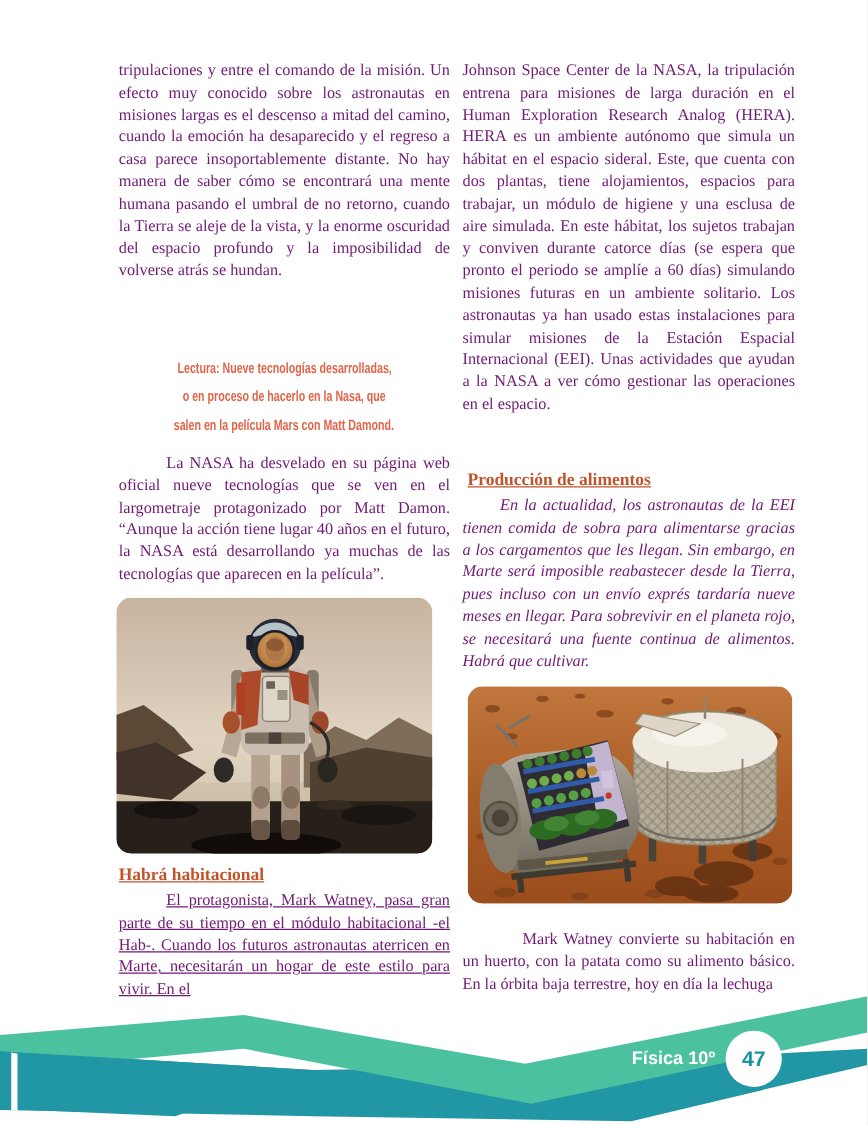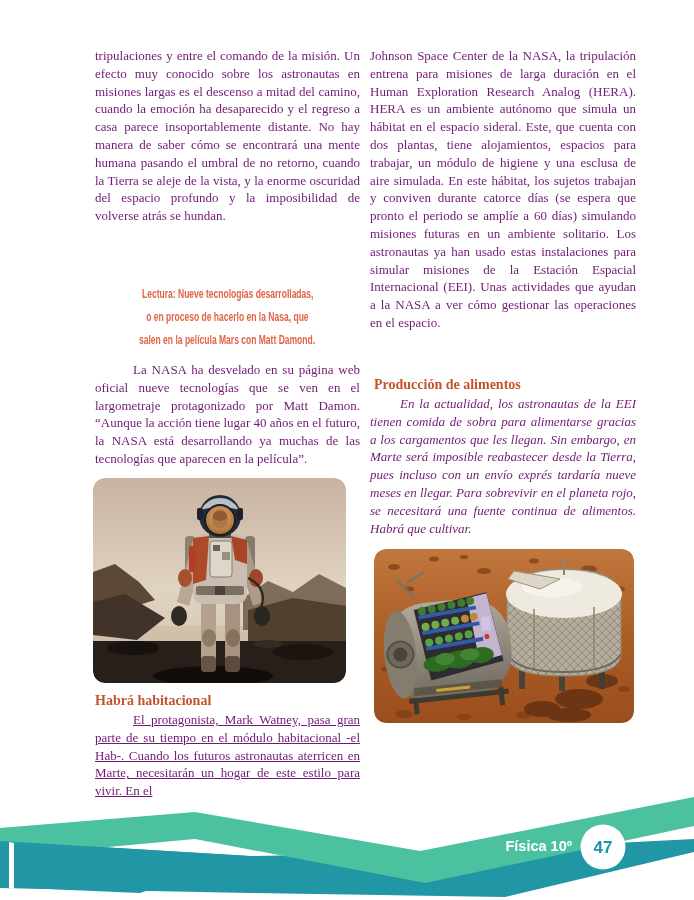--- a/index.html
+++ b/index.html
@@ -19,21 +19,21 @@
   .indent-48{text-indent:48px;}
   .lectura{
     position:absolute;left:95px;top:283px;width:265px;text-align:center;
     font-family:"Liberation Sans",sans-serif;font-weight:bold;
     font-size:12px;line-height:23px;color:#e06448;
   }
   .lectura span{display:inline-block;white-space:nowrap;
     transform:scaleX(0.71);transform-origin:50% 50%;}
   .section-heading{
     position:absolute;font-family:"Liberation Serif",serif;font-weight:bold;
-    font-size:14px;color:#c2542c;
+    font-size:14px;color:#c2542c;text-decoration:underline;
   }
   .figure{position:absolute;border-radius:12px;overflow:hidden;}
   .figure svg{display:block;}
   .footer-art{position:absolute;left:0;top:795px;width:694px;height:105px;}
 </style>
 </head>
 <body>
 
 <div class="page">
 
@@ -253,20 +253,21 @@
           <rect x="58" y="139" width="34" height="3" fill="#c9a23a"></rect>
           <rect x="34" y="146" width="5" height="16" fill="#3f3a30"></rect>
           <rect x="120" y="144" width="5" height="18" fill="#3f3a30"></rect>
           <line x1="46" y1="46" x2="30" y2="26" stroke="#7a7468" stroke-width="2.5"></line>
           <line x1="40" y1="30" x2="58" y2="22" stroke="#7a7468" stroke-width="2.5"></line>
         </g>
       </g>
     </svg>
   </div>
 
+  <div class="para right indent-48" style="top:742px;">Mark Watney convierte su habitación en un huerto, con la patata como su alimento básico. En la órbita baja terrestre, hoy en día la lechuga</div>
 
   <svg class="footer-art" viewBox="0 0 694 105">
     <polygon points="0,46 250,61 420,58 694,44 694,57 505,102 250,98 0,93" fill="#2196a4"></polygon>
     <polygon points="0,33 195,17 420,56 694,2 694,31 425,88 195,44 0,62" fill="#4cc1a0"></polygon>
     <polygon points="0,46 250,61 140,98 0,92" fill="#2196a4"></polygon>
     <polygon points="9,47 14,48 14,94 9,93" fill="#ffffff"></polygon>
     <text x="572" y="56" text-anchor="end" fill="#ffffff" font-family="Liberation Sans, sans-serif" font-weight="bold" font-size="14.5">Física 10º</text>
     <circle cx="603" cy="52" r="22.5" fill="#ffffff"></circle>
     <text x="603" y="58" text-anchor="middle" fill="#1a95a5" font-family="Liberation Sans, sans-serif" font-weight="bold" font-size="17">47</text>
   </svg>

